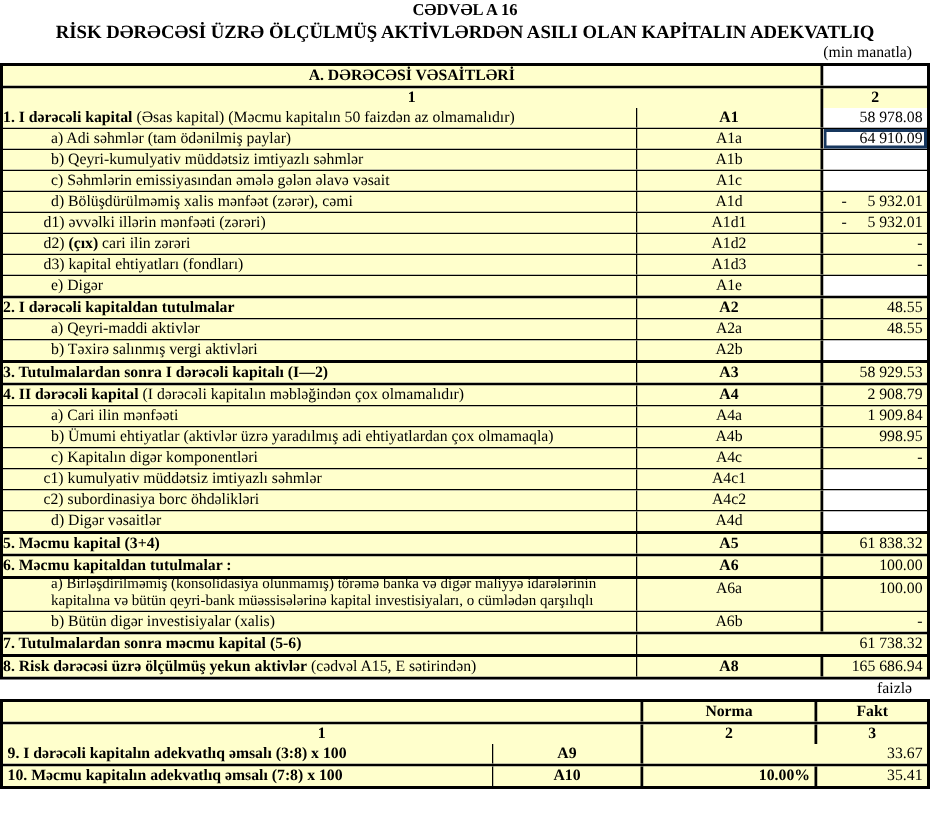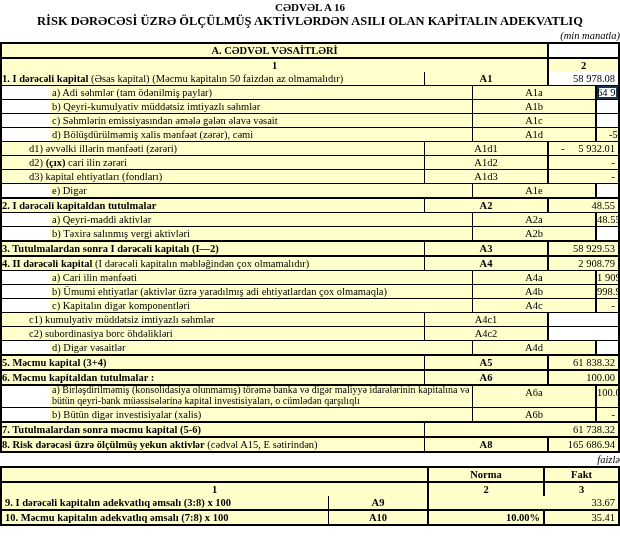--- a/index.html
+++ b/index.html
@@ -1,37 +1,37 @@
 <!DOCTYPE html>
 <html><head>
 <meta charset="utf-8">
 <style>
   html,body{margin:0;padding:0;}
   body{width:620px;height:550px;background:#fff;color:#000;
        font-family:"Liberation Serif",serif;overflow:hidden;}
   .title1{font-size:11px;font-weight:bold;text-align:center;padding-top:1px;line-height:13px;}
   .title2{font-size:12.5px;font-weight:bold;text-align:center;line-height:15px;white-space:nowrap;}
-  .note{font-style:italic;font-size:10.5px;text-align:right;padding-right:0;line-height:13px;height:13px;}
+  .note{font-size:10.5px;text-align:right;padding-right:12px;line-height:13px;height:13px;}
   .tbl{border:2px solid #000;}
   .row{display:flex;border-top:1px solid #000;align-items:stretch;}
   .tbl .row:first-child{border-top:none;}
   .row.thick{border-top-width:2px;}
   .cell{box-sizing:border-box;height:13px;line-height:13px;font-size:10.5px;
         overflow:hidden;white-space:nowrap;}
   .row.tall .cell{height:21px;}
   .y{background:#FFFFCC;}
   .w{background:#FFFFFF;}
   .b{font-weight:bold;}
   
   .c-label{width:423px;border-right:1px solid #000;padding-left:3px;}
   .c-code{width:124px;border-right:2px solid #000;text-align:center;}
   .c-val{flex:1;text-align:right;padding-right:3px;}
   .c-merge{width:547px;border-right:2px solid #000;text-align:center;font-weight:bold;}
   .ind0{padding-left:0;}
-  .ind1{padding-left:2px;margin-left:48px;}
+  .ind1{padding-left:32px;}
   .ind2{padding-left:27px;}
   .neg{display:flex;justify-content:space-between;padding-left:12px;}
   .sel{box-shadow:inset 0 0 0 2px #17375E;}
   .clip-inner{white-space:normal;line-height:10.5px;font-size:10px;margin-top:-1px;}
   
   .c2-label{width:327px;border-right:1px solid #000;padding-left:3px;font-weight:bold;}
   .c2-code{width:100px;border-right:2px solid #000;text-align:center;font-weight:bold;}
   .c2-norma{width:116px;border-right:2px solid #000;text-align:right;padding-right:3px;font-weight:bold;}
   .c2-fakt{flex:1;text-align:right;padding-right:3px;}
   .c2-merge{width:427px;border-right:2px solid #000;text-align:center;font-weight:bold;}
@@ -39,21 +39,21 @@
 </style>
 </head>
 <body>
 
 <div class="title1">CƏDVƏL A 16</div>
 <div class="title2">RİSK DƏRƏCƏSİ ÜZRƏ ÖLÇÜLMÜŞ AKTİVLƏRDƏN ASILI OLAN KAPİTALIN ADEKVATLIQ</div>
 <div class="note">(min manatla)</div>
 
 <div class="tbl">
   <div class="row">
-    <div class="cell c-merge y">A. CƏDVƏL VƏSAİTLƏRİ</div>
+    <div class="cell c-merge y">A. DƏRƏCƏSİ VƏSAİTLƏRİ</div>
     <div class="cell c-val w"></div>
   </div>
   <div class="row thick">
     <div class="cell c-merge y">1</div>
     <div class="cell c-val y ctr">2</div>
   </div>
   <div id="main-rows" style="display:contents"><div class="row thick">
         <div class="cell c-label y ind0"><span style="font-weight: bold;">1. I dərəcəli kapital</span><span> (Əsas kapital) (Məcmu kapitalın 50 faizdən  az olmamalıdır)</span></div>
         <div class="cell c-code y b">A1</div>
         <div class="cell c-val w">58 978.08</div>

